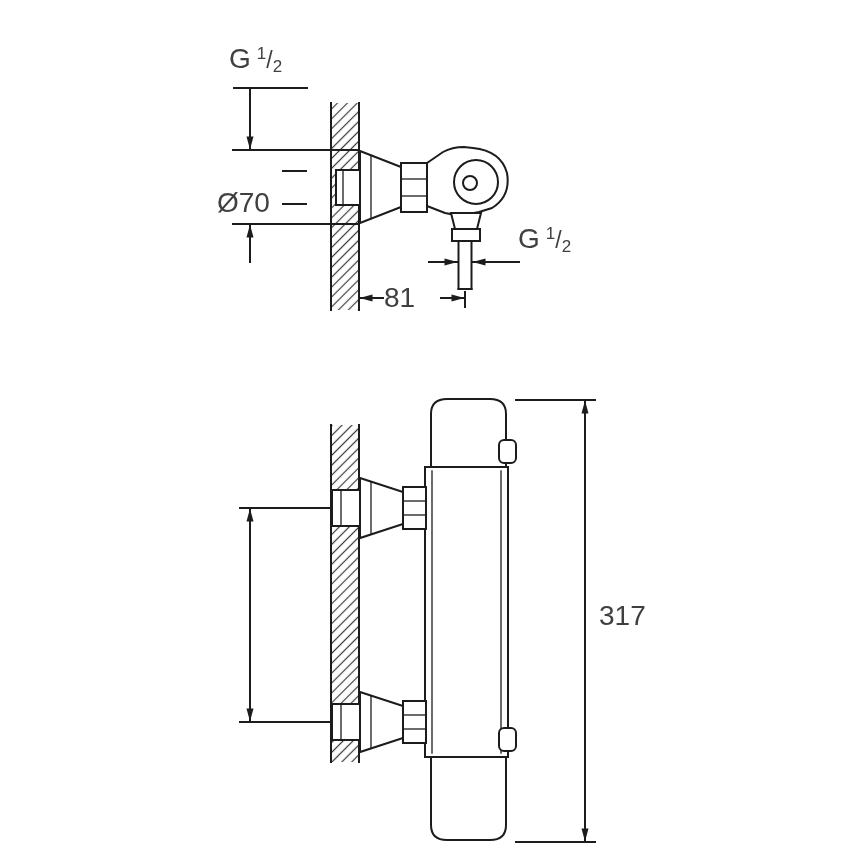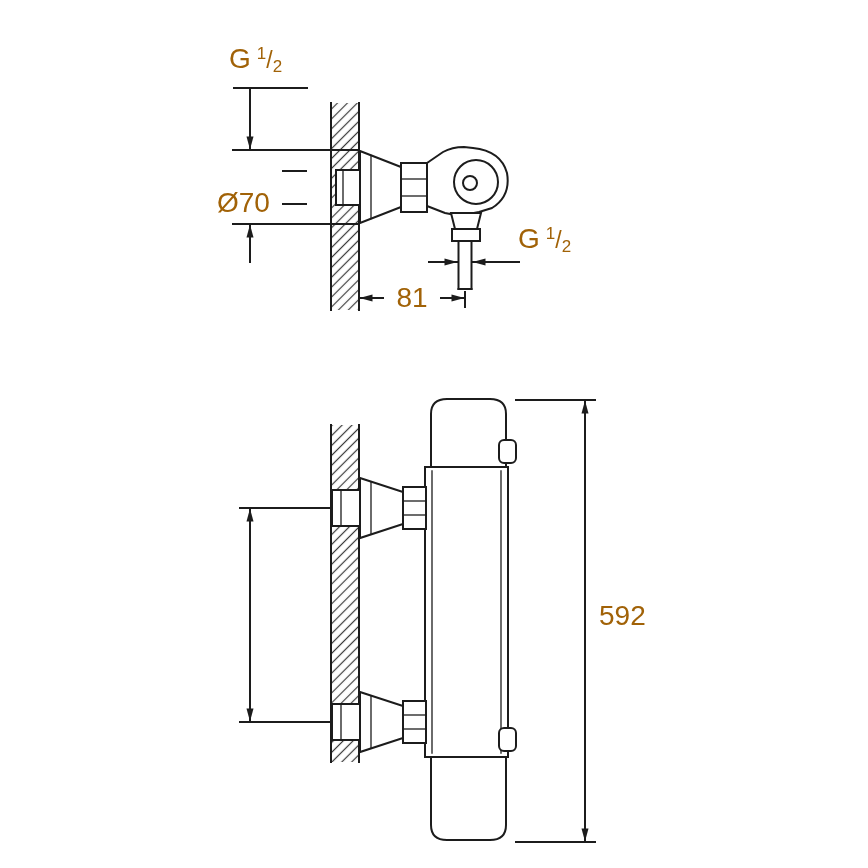--- a/index.html
+++ b/index.html
@@ -11,23 +11,23 @@
     font-family: "Liberation Sans", sans-serif;
     color: #1c1c1c;
     overflow: hidden;
   }
   .canvas svg { position: absolute; left: 0; top: 0; }
   .label {
     position: absolute;
     font-size: 28px;
     line-height: 30px;
     white-space: nowrap;
-    color: #a16207;
+    color: #404040;
   }
-  .label.center { text-align: center; }
+  .label.center { text-align: left; }
   .label.bg { background: #ffffff; }
   .frac sup {
     font-size: 17px;
     vertical-align: baseline;
     position: relative;
     top: -9px;
     margin-left: 6px;
   }
   .frac .sl { font-size: 23px; }
   .frac sub {
@@ -155,15 +155,15 @@
 
   <div class="label frac" style="left:229px; top:44px;"><span>G</span><sup>1</sup><span class="sl">/</span><sub>2</sub></div>
 
   <div class="label" style="left:217px; top:188px;">Ø70</div>
 
   <div class="label frac" style="left:518px; top:224px;"><span>G</span><sup>1</sup><span class="sl">/</span><sub>2</sub></div>
 
   <div class="label center bg" style="left:384px; top:283px; width:56px;">81</div>
 
 
-  <div class="label" style="left:599px; top:601px;">592</div>
+  <div class="label" style="left:599px; top:601px;">317</div>
 
 </div>
 
 </body></html>

